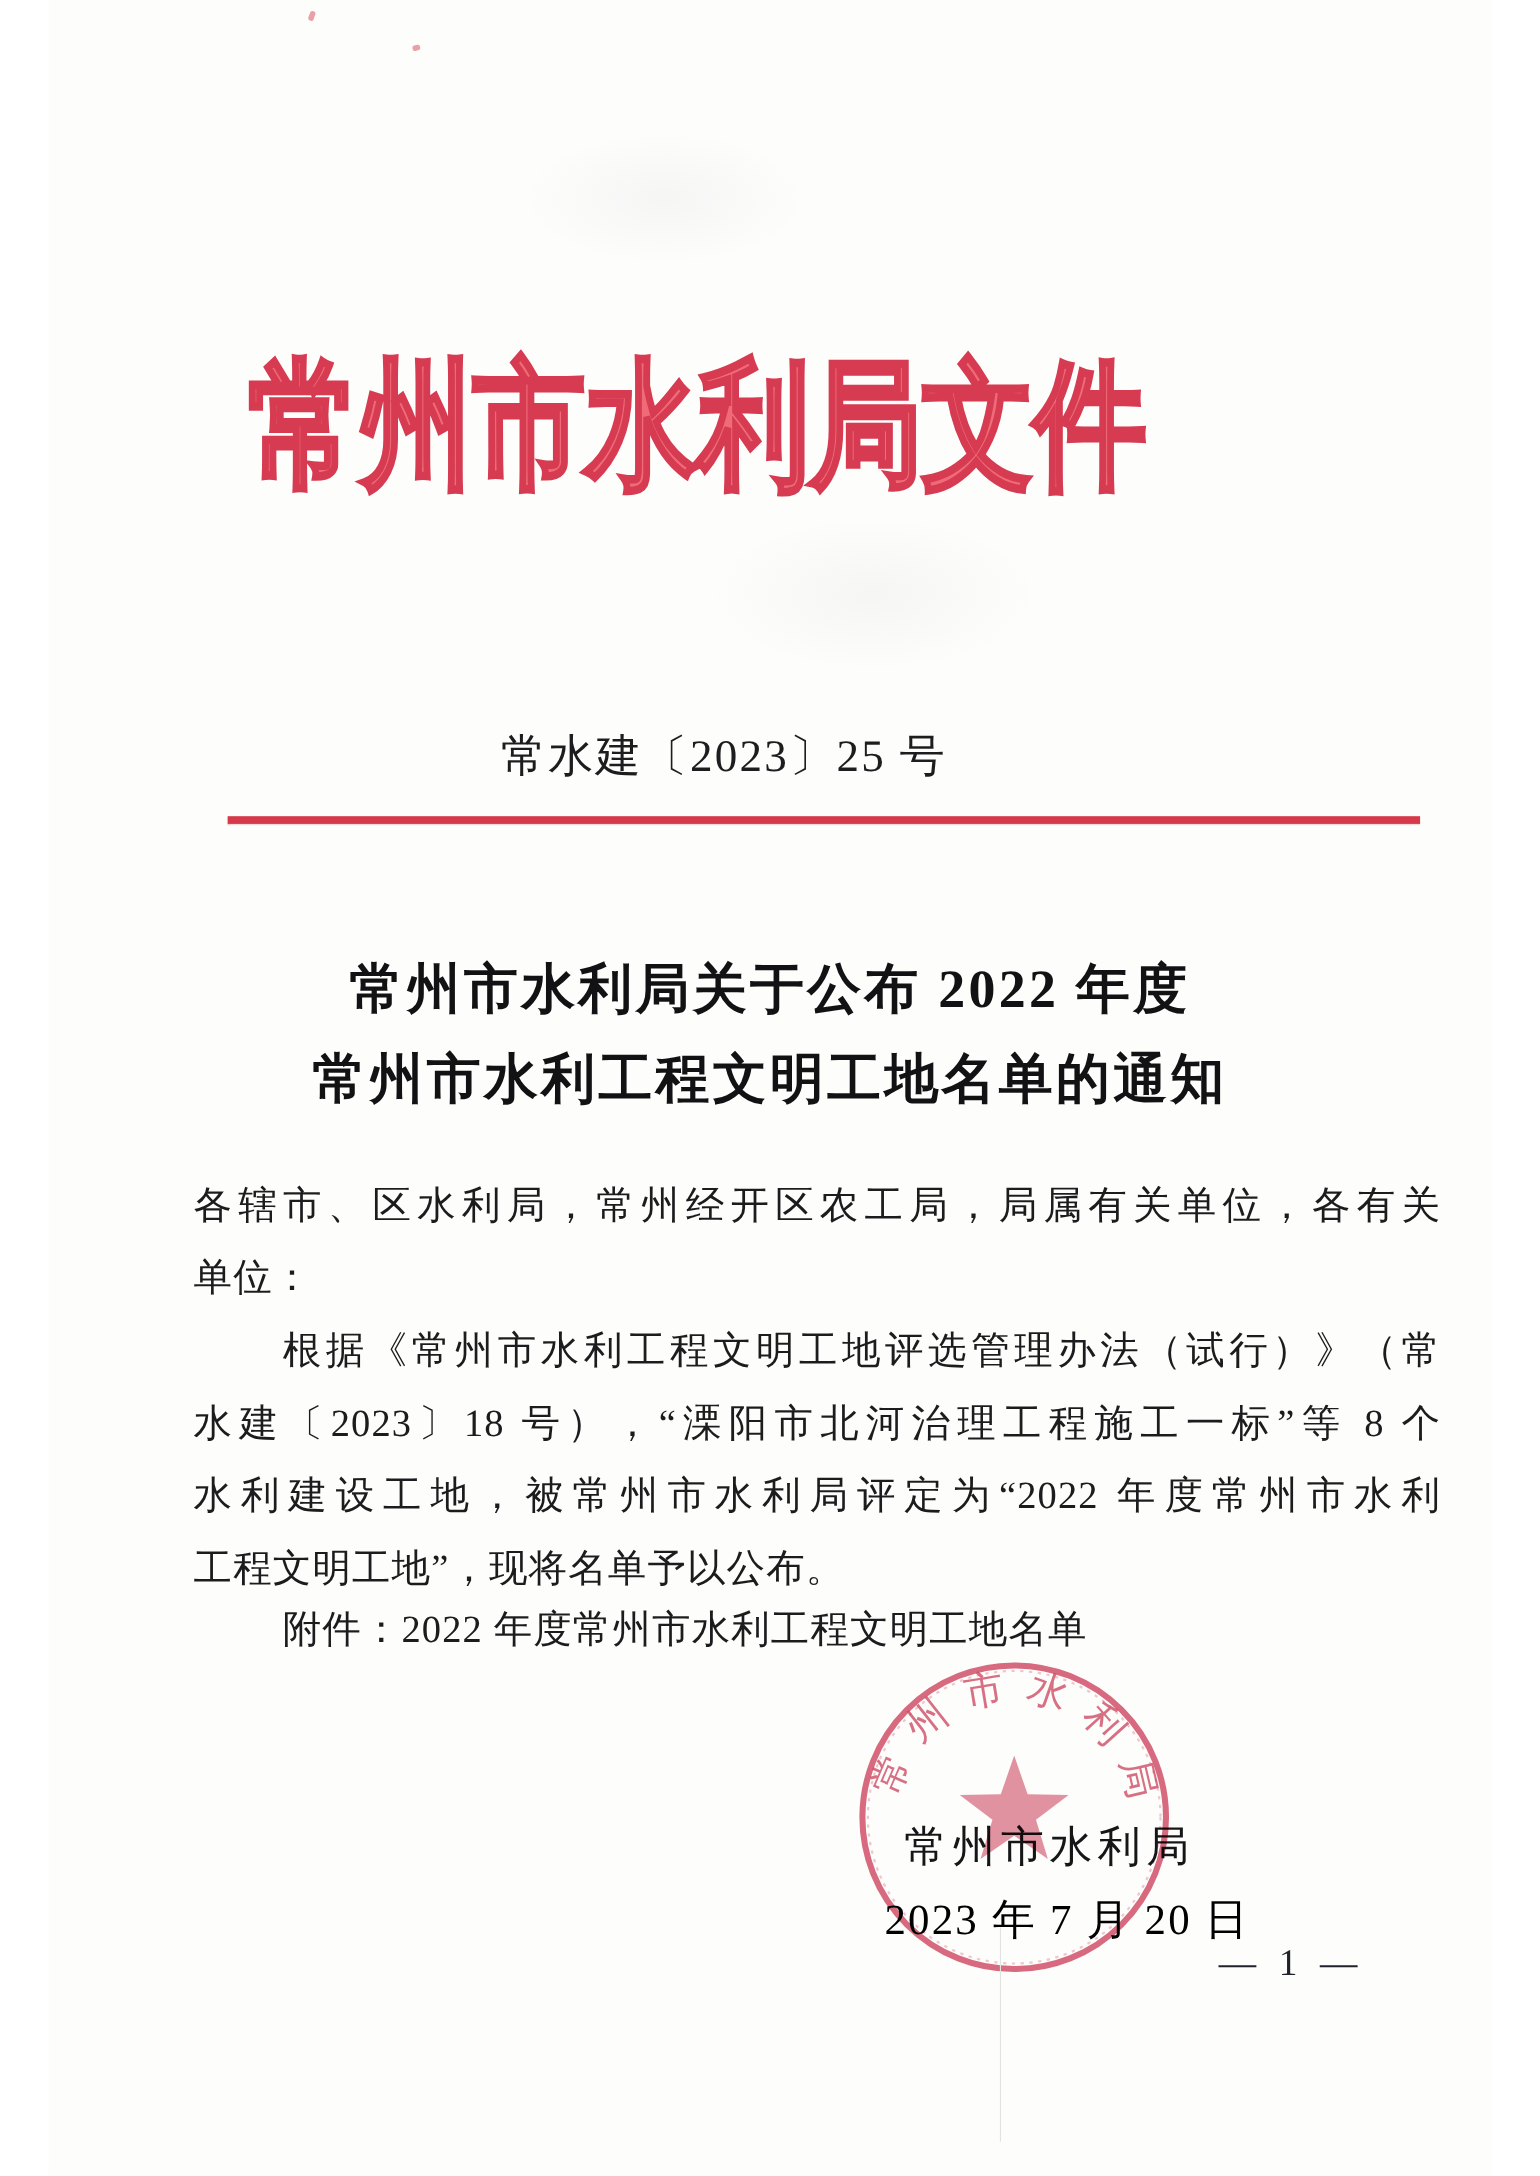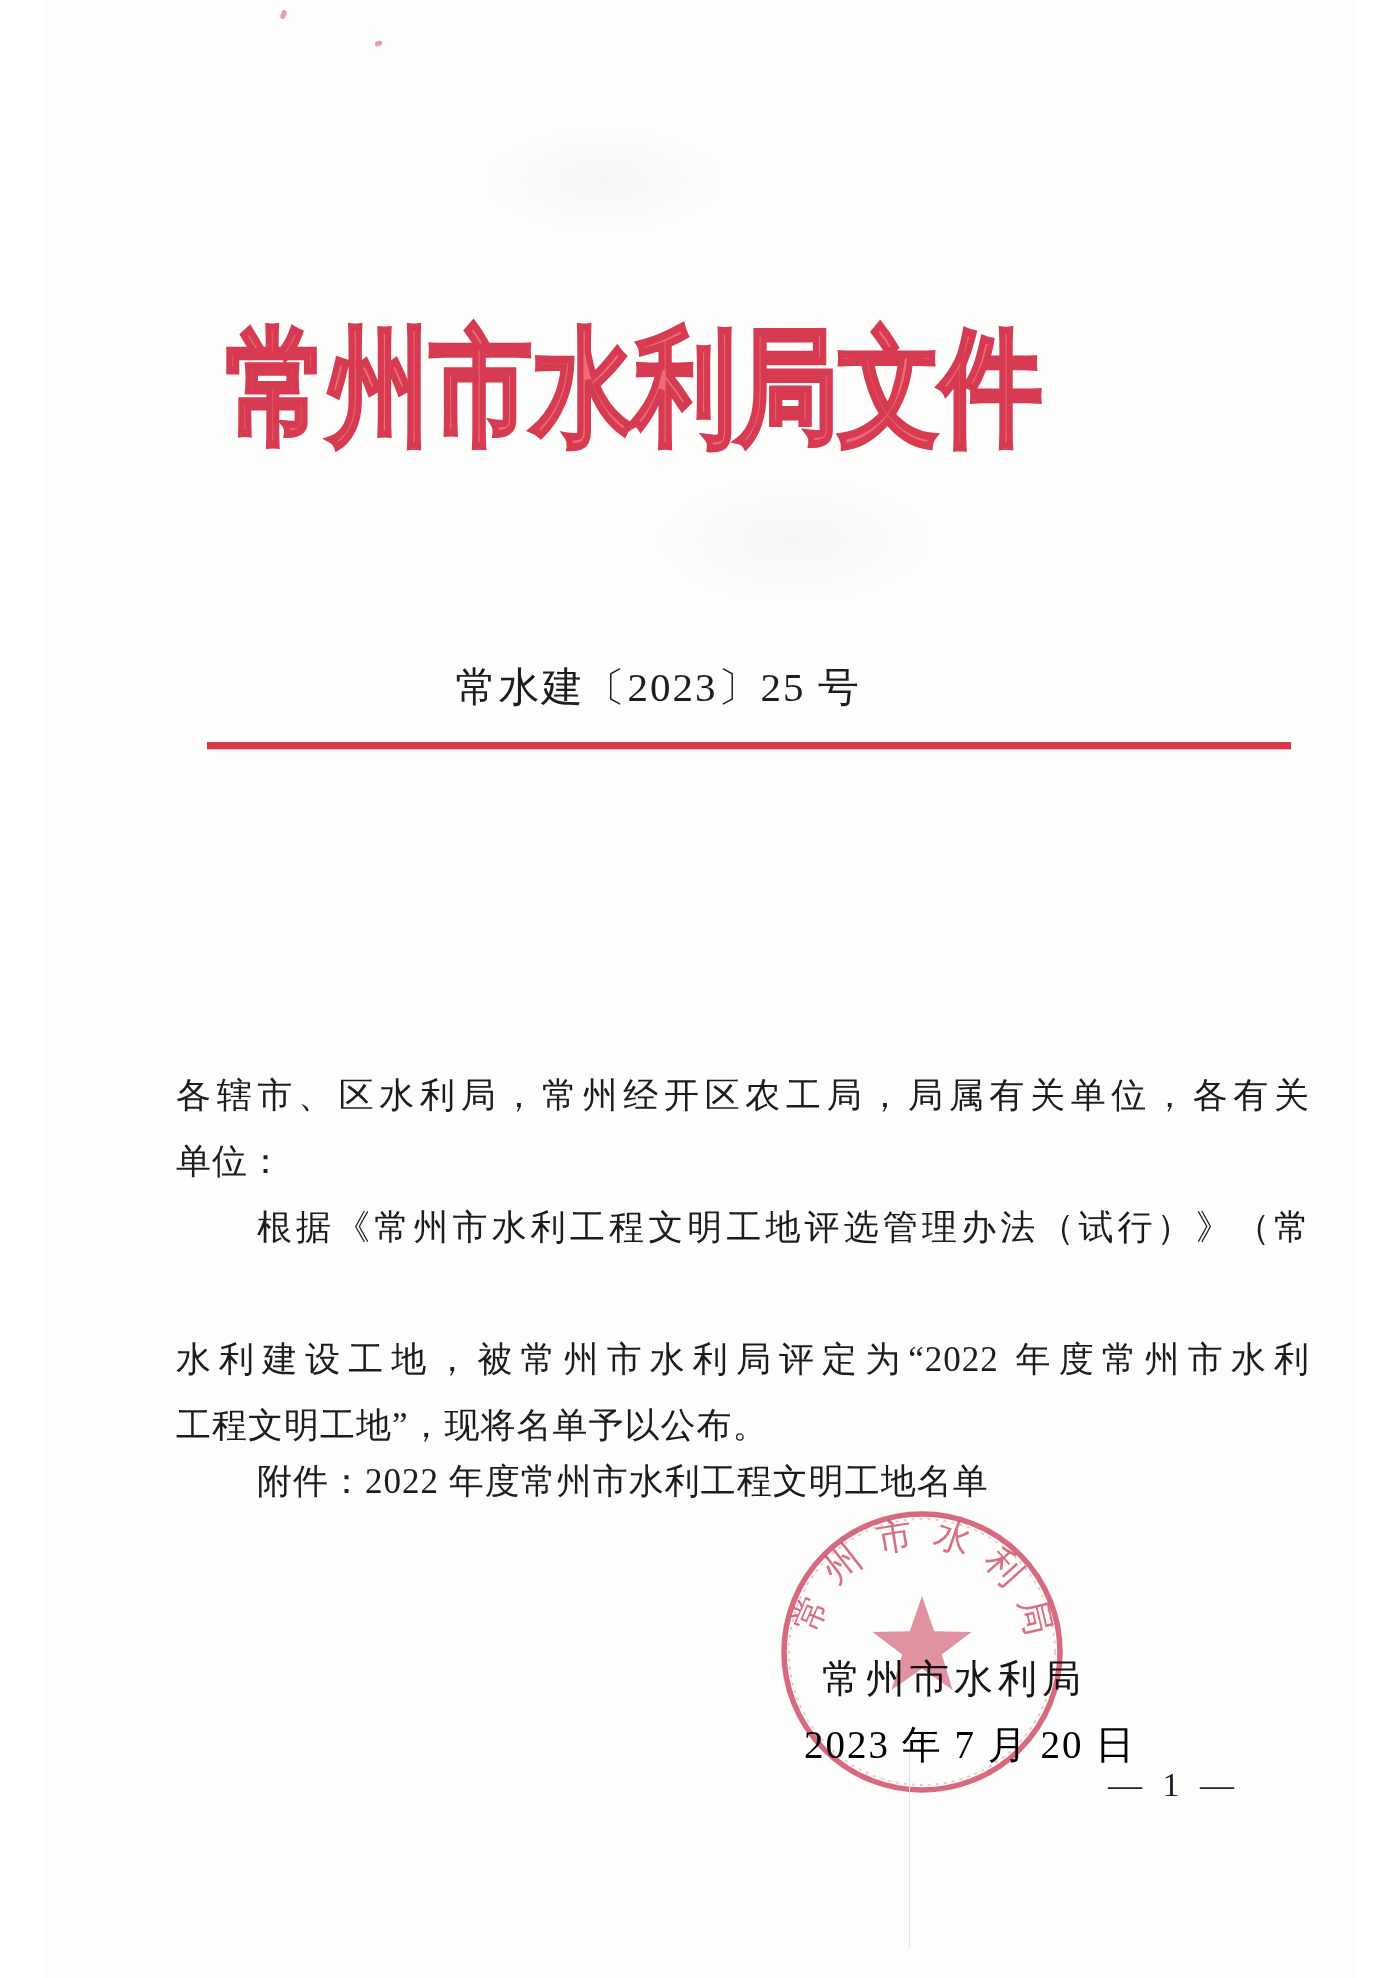--- a/index.html
+++ b/index.html
@@ -92,25 +92,30 @@
   <div class="smudge m2"></div>
   <div class="speck s1"></div>
   <div class="speck s2"></div>
 
   <div class="header-title">常州市水利局文件</div>
 
   <div class="doc-number">常水建〔2023〕25 号</div>
 
   <div class="red-rule"></div>
 
+  <div class="notice-title">
+    <div>常州市水利局关于公布 2022 年度</div>
+    <div>常州市水利工程文明工地名单的通知</div>
+  </div>
 
   <div class="bodyline just" style="top:1072px">各辖市、区水利局，常州经开区农工局，局属有关单位，各有关</div>
   <div class="bodyline just indent" style="top:1204px">根据《常州市水利工程文明工地评选管理办法（试行）》（常</div>
 
   <div class="bodyline" style="top:1138px">单位：</div>
+  <div class="bodyline just" style="top:1270px">水建〔2023〕18 号），“溧阳市北河治理工程施工一标”等 8 个</div>
   <div class="bodyline just" style="top:1336px">水利建设工地，被常州市水利局评定为“2022 年度常州市水利</div>
   <div class="bodyline" style="top:1402px">工程文明工地”，现将名单予以公布。</div>
 
   <div class="bodyline indent" style="top:1458px">附件：2022 年度常州市水利工程文明工地名单</div>
 
   <div class="signer">常州市水利局</div>
   <div class="sign-date">2023 年 7 月 20 日</div>
 
   <svg class="seal" viewBox="0 0 300 300" xmlns="http://www.w3.org/2000/svg">
     <circle cx="150" cy="150" r="138" fill="none" stroke="#c9304e" stroke-width="5.5" opacity="0.82"></circle>

